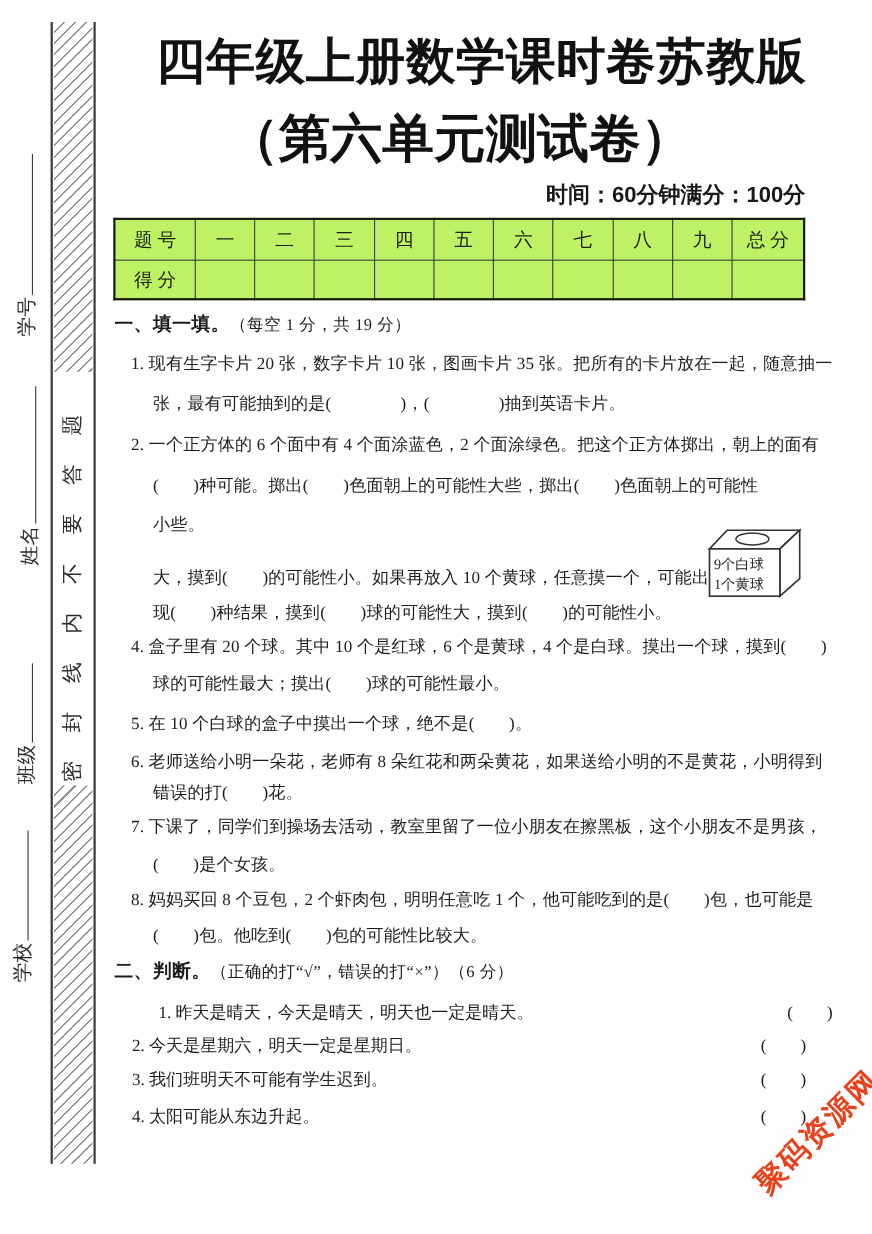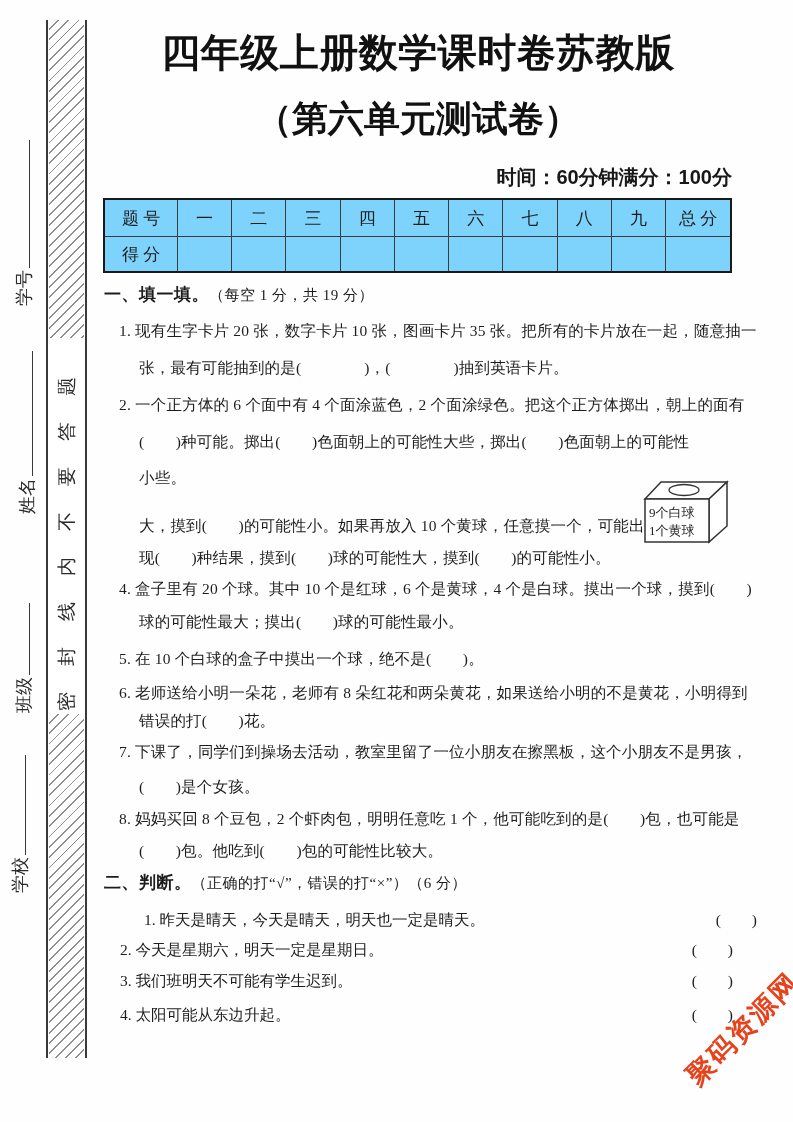--- a/index.html
+++ b/index.html
@@ -31,39 +31,39 @@
     letter-spacing:26px; color:#2a2a2a;
     font-family:"Liberation Serif","DejaVu Serif",serif;
   }
   .side-field{font-size:18px; line-height:20px; color:#2a2a2a;}
   .side-field .u{
     display:inline-block; height:0.95em; border-bottom:1.6px solid #3a3a3a;
     margin-left:2px;
   }
   
   .main-title{
-    position:absolute; left:103px; top:26px; width:630px; text-align:center;
-    font-family:"Liberation Sans","DejaVu Sans",sans-serif;
-    font-weight:bold; font-size:39px; letter-spacing:0.5px; color:#111;
+    position:absolute; left:103px; top:26px; width:630px; text-align:right;
+    font-family:"Liberation Sans","DejaVu Sans",sans-serif;
+    font-weight:bold; font-size:45px; letter-spacing:0.5px; color:#111;
   }
   .sub-title{
     position:absolute; left:103px; top:95px; width:630px; text-align:center;
     font-family:"Liberation Sans","DejaVu Sans",sans-serif;
-    font-weight:bold; font-size:36px; color:#111;
+    font-weight:bold; font-size:47px; color:#111;
   }
   .time-line{
     position:absolute; right:61px; top:164px;
     font-family:"Liberation Sans","DejaVu Sans",sans-serif;
     font-weight:bold; font-size:20px; color:#181818;
   }
   
   .score-table{
     position:absolute; left:103px; top:198px; width:629px;
     border-collapse:collapse; table-layout:fixed;
-    border:2px solid #1a1a1a; background:#7dd3fc;
+    border:2px solid #1a1a1a; background:#bef264;
   }
   .score-table td{
     border:1px solid #3c3c3c; text-align:center; font-size:17px;
     height:34px; padding:0; color:#1c1c1c;
   }
   .score-table tr:first-child td{height:36px;}
   
   .sec-head{position:absolute; left:104px; font-size:17px; white-space:nowrap;}
   .sec-head b{font-weight:bold; letter-spacing:0.5px;}
   .sec-head .note{font-size:15px; font-weight:normal; letter-spacing:0.5px;}

